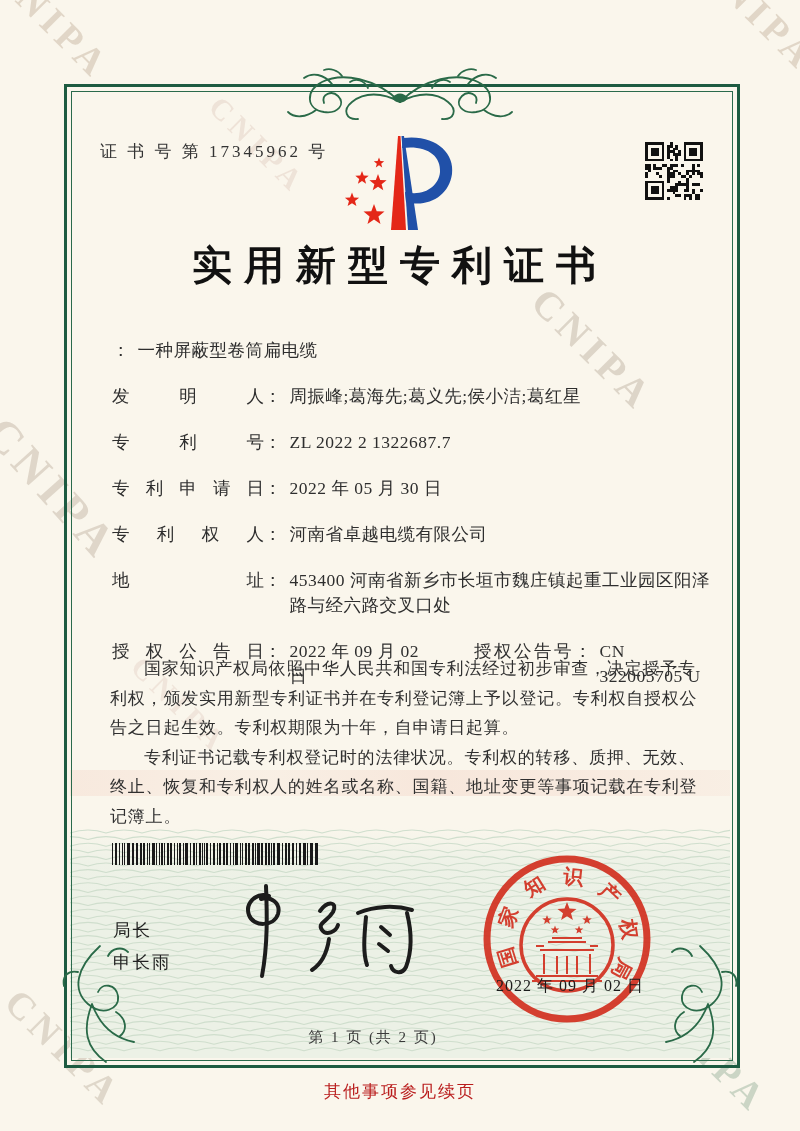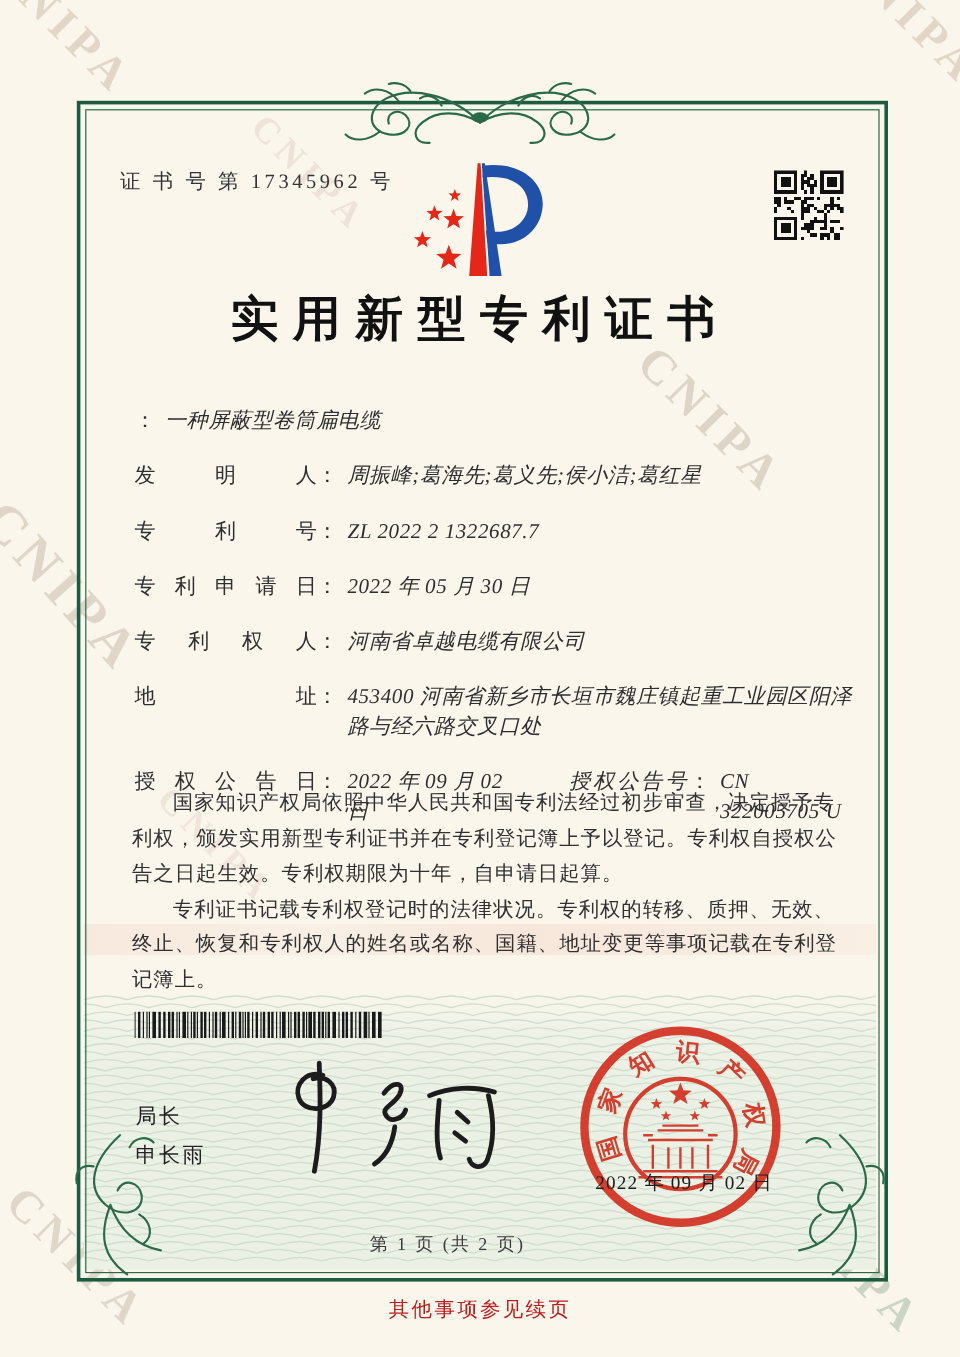--- a/index.html
+++ b/index.html
@@ -29,21 +29,21 @@
   
   .cert-no{position:absolute;left:100px;top:140px;font-size:17px;letter-spacing:3px;z-index:6;color:#333;text-align:center;}
   .logo{position:absolute;left:336px;top:126px;z-index:6;}
   .qr{position:absolute;left:645px;top:142px;width:58px;height:58px;z-index:6;}
   .title{position:absolute;left:0;top:238px;width:800px;text-align:center;font-size:40px;
          font-weight:bold;letter-spacing:12px;color:#111;z-index:6;}
   .fields{position:absolute;left:112px;top:338px;width:600px;z-index:6;}
   .frow{display:flex;align-items:flex-start;margin-bottom:21px;font-size:17.5px;line-height:25px;color:#2e2e2e;}
   .flabel{display:inline-block;width:152px;text-align:justify;text-align-last:justify;flex:0 0 152px;}
   .colon{flex:0 0 auto;margin-right:8px;}
-  .fvalue{flex:0 1 auto;letter-spacing:.5px;font-style:italic;}
+  .fvalue{flex:0 1 auto;letter-spacing:.5px;}
   .val-address{width:432px;}
   .gz-label{margin-left:54px;letter-spacing:2.5px;flex:0 0 auto;}
   .paragraphs{position:absolute;left:110px;top:654px;width:594px;z-index:6;
               font-size:17px;line-height:29.5px;letter-spacing:.8px;color:#303030;}
   .paragraphs p{margin:0;text-indent:2em;}
   .barcode{position:absolute;left:112px;top:843px;z-index:6;}
   .sig-role{position:absolute;left:113px;top:918px;font-size:17.5px;z-index:6;
             font-family:"Liberation Sans","DejaVu Sans",sans-serif;color:#222;letter-spacing:2px;}
   .sig-name{position:absolute;left:113px;top:950px;font-size:17.5px;z-index:6;
             font-family:"Liberation Sans","DejaVu Sans",sans-serif;color:#222;letter-spacing:2px;}

